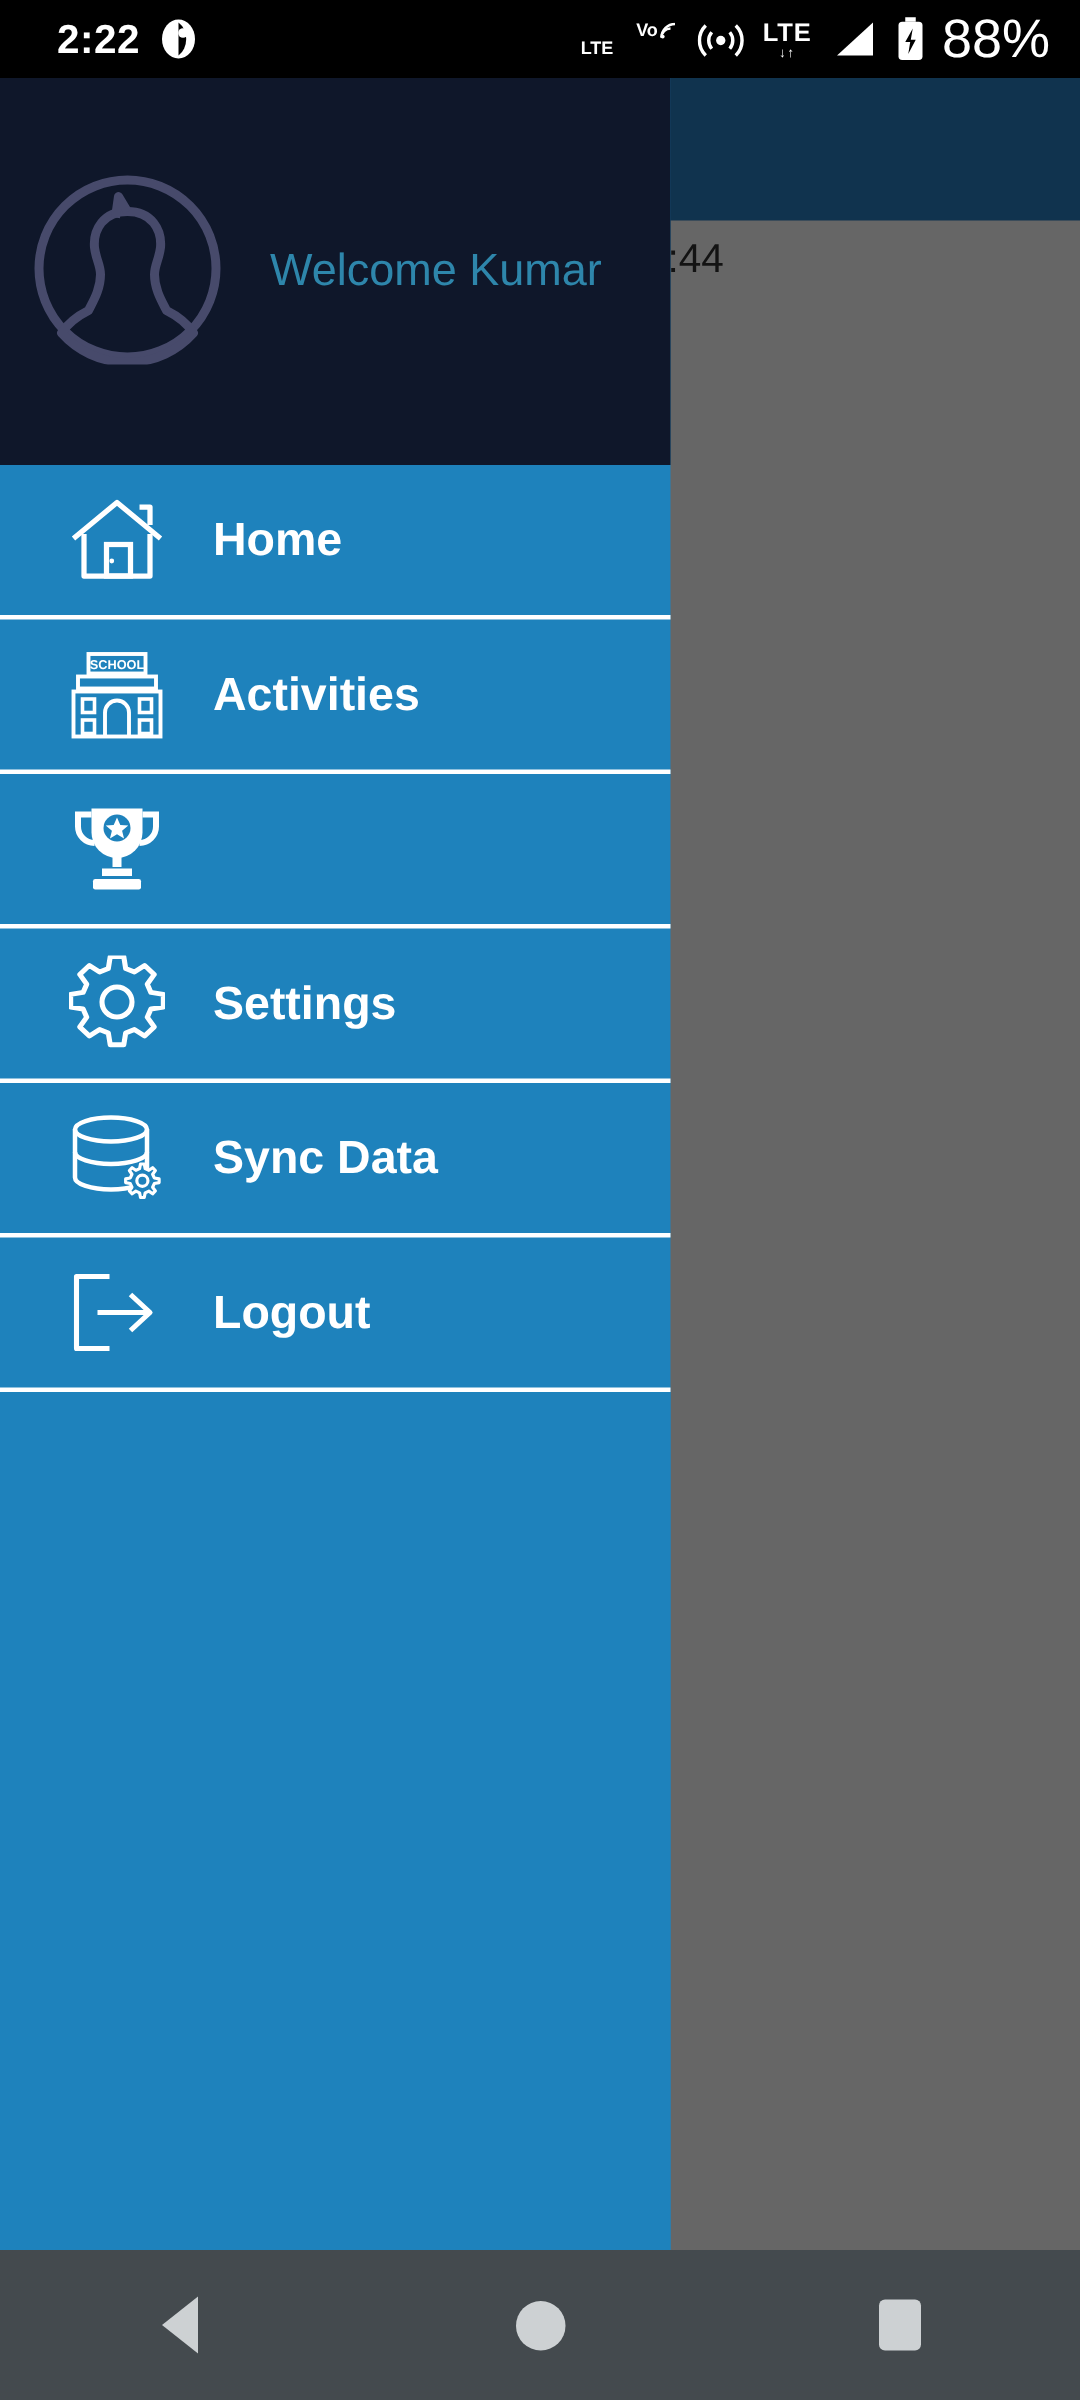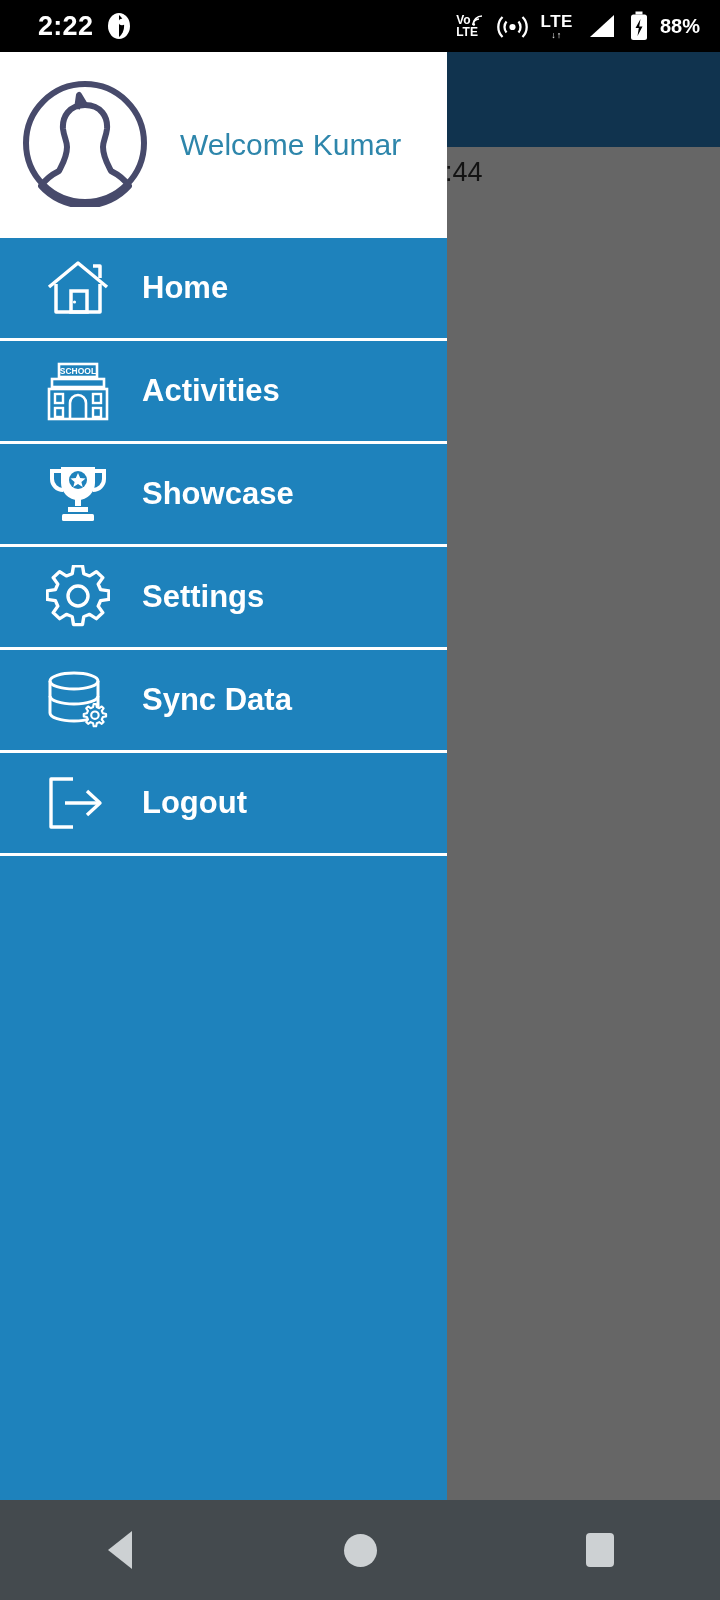--- a/index.html
+++ b/index.html
@@ -24,26 +24,26 @@
     display:flex; align-items:center;
     z-index:60;
   }
   #sb-left { display:flex; align-items:center; gap:12px; margin-left:38px;text-align:center; }
   #sb-time { color:#fff; font-size:27px; font-weight:700; letter-spacing:0.3px; }
   #sb-right {
     margin-left:auto; margin-right:20px;
     display:flex; align-items:center; gap:13px;
   }
   .sb-ic { display:flex; align-items:center; justify-content:center; }
-  #sb-battpct { color:#fff; font-size:20px; font-weight:700; margin-left:-2px; }
+  #sb-battpct { color:#fff; font-size:36px; font-weight:400; margin-left:-2px; }
   .volte-wrap {
     display:flex; flex-direction:column; align-items:flex-start;
     line-height:1; color:#fff; font-size:12px; font-weight:700;
   }
-  .volte-top { display:flex; align-items:flex-end; gap:1px; }
+  .volte-top { display:flex; align-items:flex-end; gap:1px;margin-left:37px; }
   .lte-wrap {
     display:flex; flex-direction:column; align-items:center;
     line-height:1; color:#fff; font-weight:700;
   }
   .lte-top { font-size:17px; letter-spacing:0.5px; }
   .lte-arrows { font-size:9px; letter-spacing:1px; margin-top:1px; }
 
   
   #app-bar {
     position:absolute; top:52px; left:0;
@@ -71,22 +71,22 @@
 
   
   #drawer {
     position:absolute; top:52px; left:0;
     width:447px; height:1448px;
     background:#1E82BC;
     z-index:40;
     display:flex; flex-direction:column;
   }
   #drawer-header {
-    height:186px; width:100%;
-    background:#ffffff;
+    height:258px; width:100%;
+    background:#0f172a;
     display:flex; align-items:center;
     flex:0 0 auto;
   }
   #avatar { margin-left:21px; flex:0 0 auto; }
   #welcome-text {
     margin-left:31px;
     color:#2E86AB;
     font-size:30px;
     white-space:nowrap;
   }
@@ -200,21 +200,20 @@
             <path d="M16 4 L50 4 L50 20 A17 17 0 0 1 16 20 Z" fill="#fff"></path>
             <path d="M16 8 L7 8 L7 16 A11 11 0 0 0 18 27" fill="none" stroke="#fff" stroke-width="4"></path>
             <path d="M50 8 L59 8 L59 16 A11 11 0 0 1 48 27" fill="none" stroke="#fff" stroke-width="4"></path>
             <rect x="30" y="34" width="6" height="9" fill="#fff"></rect>
             <rect x="23" y="44" width="20" height="5" fill="#fff"></rect>
             <rect x="17" y="51" width="32" height="7" rx="1.5" fill="#fff"></rect>
             <circle cx="33" cy="17" r="9" fill="#1E82BC"></circle>
             <path d="M33 10 L35.2 15 L40.5 15.4 L36.4 18.9 L37.7 24 L33 21.1 L28.3 24 L29.6 18.9 L25.5 15.4 L30.8 15 Z" fill="#fff"></path>
           </svg>
         </div>
-        <div class="menu-label">Showcase</div>
       </div>
 
       <div class="menu-item">
         <div class="menu-icon">
           <svg width="64" height="64" viewBox="0 0 64 64">
             <path d="M26 3 L38 3 L39.5 11.5 L45.5 14 L52.5 9.3 L61 17.8 L56.3 24.8
                      L58.8 30.8 L61 32 L61 44 L58.8 45.2 L56.3 51.2 L61 58.2 L52.5 66.7" fill="none" stroke="none"></path>
             <path d="M27.5 4 L36.5 4 L37.8 12.3 L43.6 14.7 L50.4 10.1 L56.8 16.5
                      L52.2 23.3 L54.6 29.1 L62.9 30.4 L62.9 39.4 L54.6 40.7 L52.2 46.5
                      L56.8 53.3 L50.4 59.7 L43.6 55.1 L37.8 57.5 L36.5 65.8 L27.5 65.8

